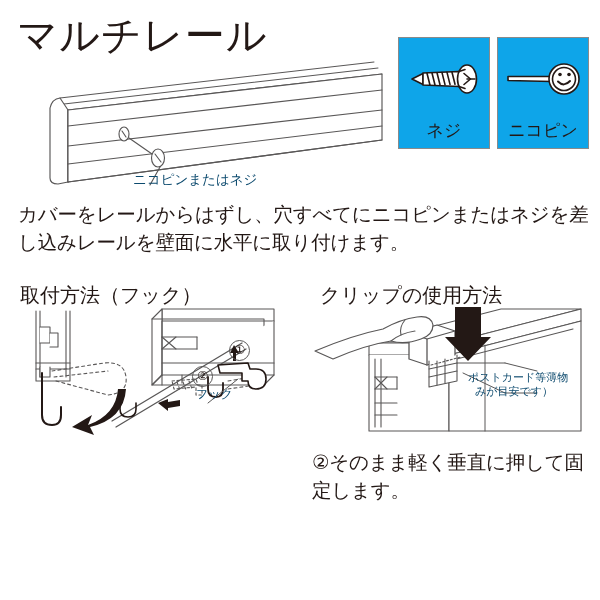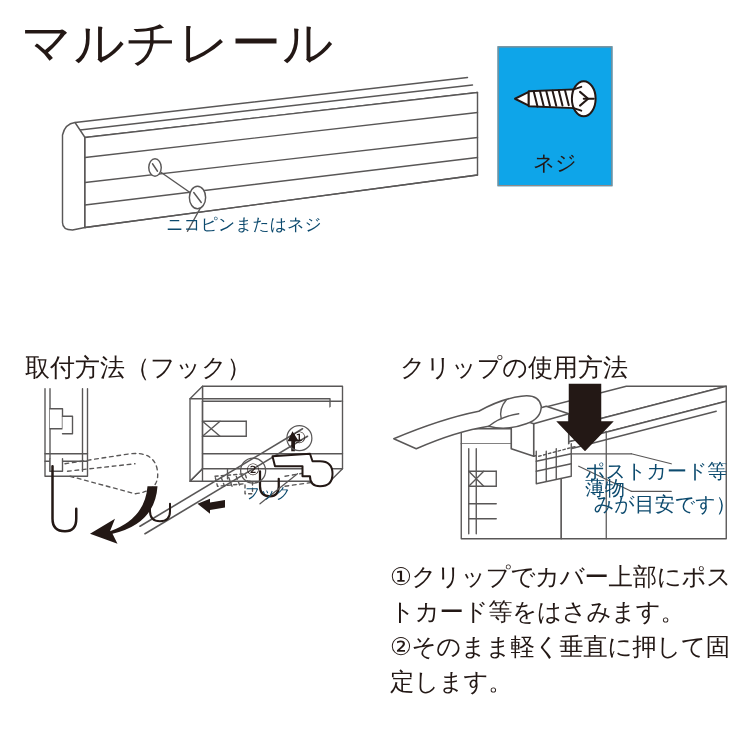--- a/index.html
+++ b/index.html
@@ -110,21 +110,21 @@
     font-size: 13px;
     line-height: 15px;
     color: #0c4a6e;
     white-space: nowrap;
   }
   #label-pin-or-screw { left: 133px; top: 172px; font-size: 13.5px; }
   #label-hook { left: 196px; top: 387px; font-size: 12px; }
   #label-thin-item {
     left: 468px;
     top: 371px;
-    font-size: 16px;
+    font-size: 11px;
     line-height: 13.5px;
     white-space: normal;
     width: 128px;
   }
   .indent { padding-left: 7px; display: block; }
 
   
   .circ-num {
     position: absolute;
     width: 19px;
@@ -164,20 +164,39 @@
           <path d="M60 25.5 L66 23.5 M60 40.5 L66 42.5"></path>
 
           <path d="M65 27.5 L71.5 33 L65 38.5"></path>
           <path d="M68 33 L76 33"></path>
         </g>
       </svg>
     </div>
     <div class="parts-caption">ネジ</div>
   </div>
 
+  <div class="parts-box" id="parts-box-nicopin">
+    <div class="parts-art">
+      <svg width="92" height="66" viewBox="0 0 92 66" aria-hidden="true">
+        <g fill="none" stroke="#231815" stroke-width="1.6" stroke-linejoin="round" stroke-linecap="round">
+
+          <path d="M10 30.5 L54 30.5 L54 35.5 L10 34.5 Z" fill="#ffffff"></path>
+
+          <circle cx="66" cy="33" r="15" fill="#ffffff"></circle>
+          <circle cx="66" cy="33" r="11.5"></circle>
+
+          <circle cx="62" cy="28.5" r="1.8" fill="#231815" stroke="none"></circle>
+          <circle cx="71" cy="28.5" r="1.8" fill="#231815" stroke="none"></circle>
+
+          <path d="M60 35.5 Q66 41.5 72 35" stroke-width="2"></path>
+        </g>
+      </svg>
+    </div>
+    <div class="parts-caption">ニコピン</div>
+  </div>
 
   <div class="art" id="rail-art">
     <svg width="370" height="135" viewBox="0 0 370 135" aria-hidden="true">
       <g fill="none" stroke="#595757" stroke-width="1.15" stroke-linejoin="round" stroke-linecap="round">
 
         <path d="M48 38 L362 2"></path>
         <path d="M52 44 L366 8"></path>
         <path d="M56 50 L370 14"></path>
 
         <path d="M48 38 Q40 39 38 48 L38 118 Q38 124 46 124 L56 122 L56 50 Z" fill="#ffffff"></path>
@@ -198,20 +217,21 @@
         <path d="M143 94 L149 102"></path>
 
         <path d="M117 78 L140 94"></path>
 
         <path d="M148 107 L138 125"></path>
       </g>
     </svg>
   </div>
   <div class="callout" id="label-pin-or-screw">ニコピンまたはネジ</div>
 
+  <div class="body-text" id="intro-paragraph">カバーをレールからはずし、穴すべてにニコピンまたはネジを差し込みレールを壁面に水平に取り付けます。</div>
 
   <div class="section-heading" id="heading-hook">取付方法（フック）</div>
   <div class="section-heading" id="heading-clip">クリップの使用方法</div>
 
   <div class="art" id="hook-art">
     <svg width="285" height="135" viewBox="0 0 285 135" aria-hidden="true">
       <g fill="none" stroke="#595757" stroke-width="1.1" stroke-linejoin="round" stroke-linecap="round">
 
         <path d="M24 8 L24 78 L58 78 L58 8" fill="#ffffff"></path>
         <path d="M28 8 L28 74 M54 8 L54 74"></path>
@@ -336,17 +356,16 @@
       </g>
     </svg>
   </div>
   <div class="callout" id="label-thin-item">
     <span>ポストカード等薄物</span>
     <span class="indent">みが目安です）</span>
   </div>
 
 
   <div class="body-text" id="steps-clip">
-    <span class="step-line">①クリップでカバー上部にポストカード等をはさみます。</span>
     <span class="step-line">②そのまま軽く垂直に押して固定します。</span>
   </div>
 
 </div>
 
 </body></html>

